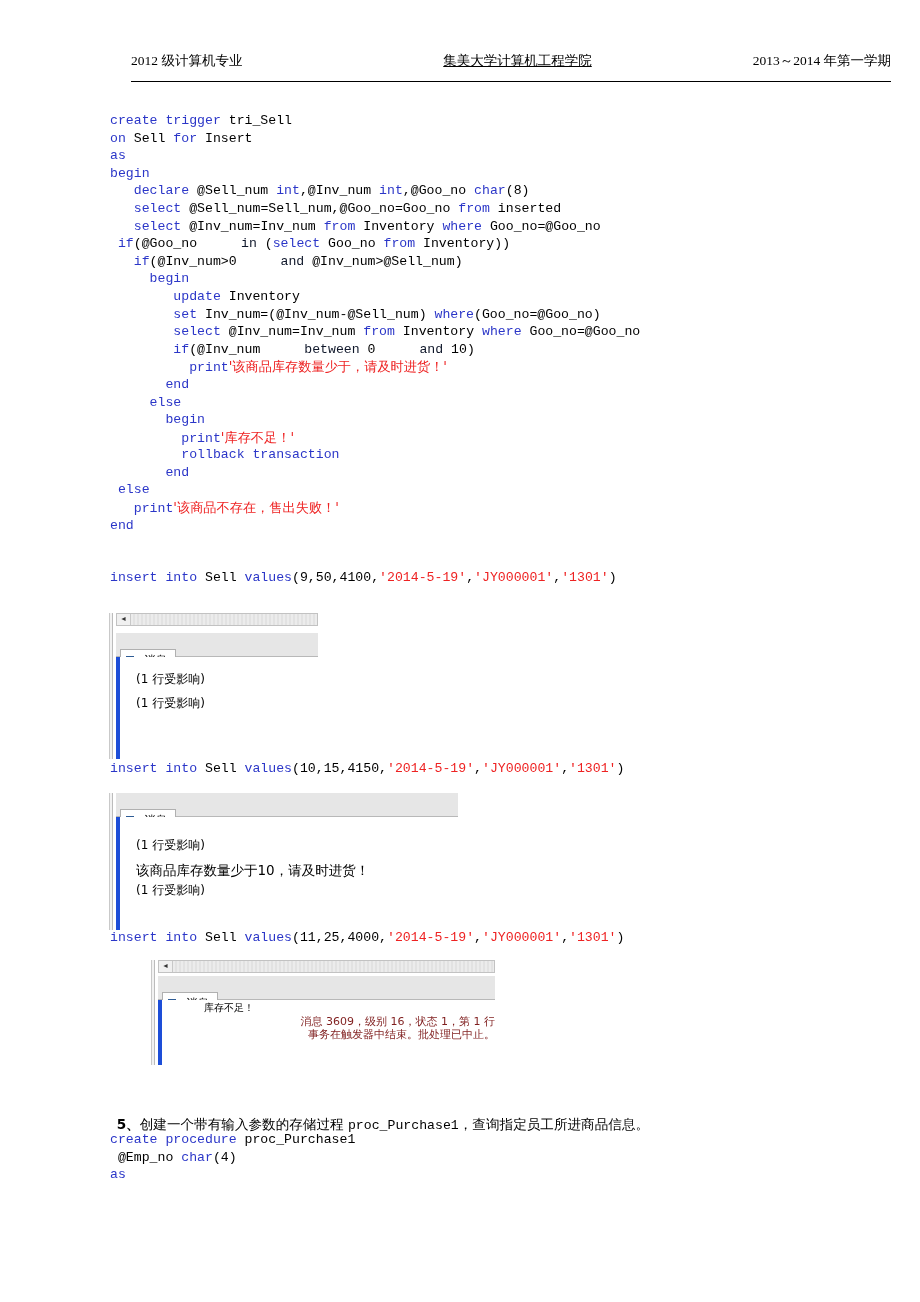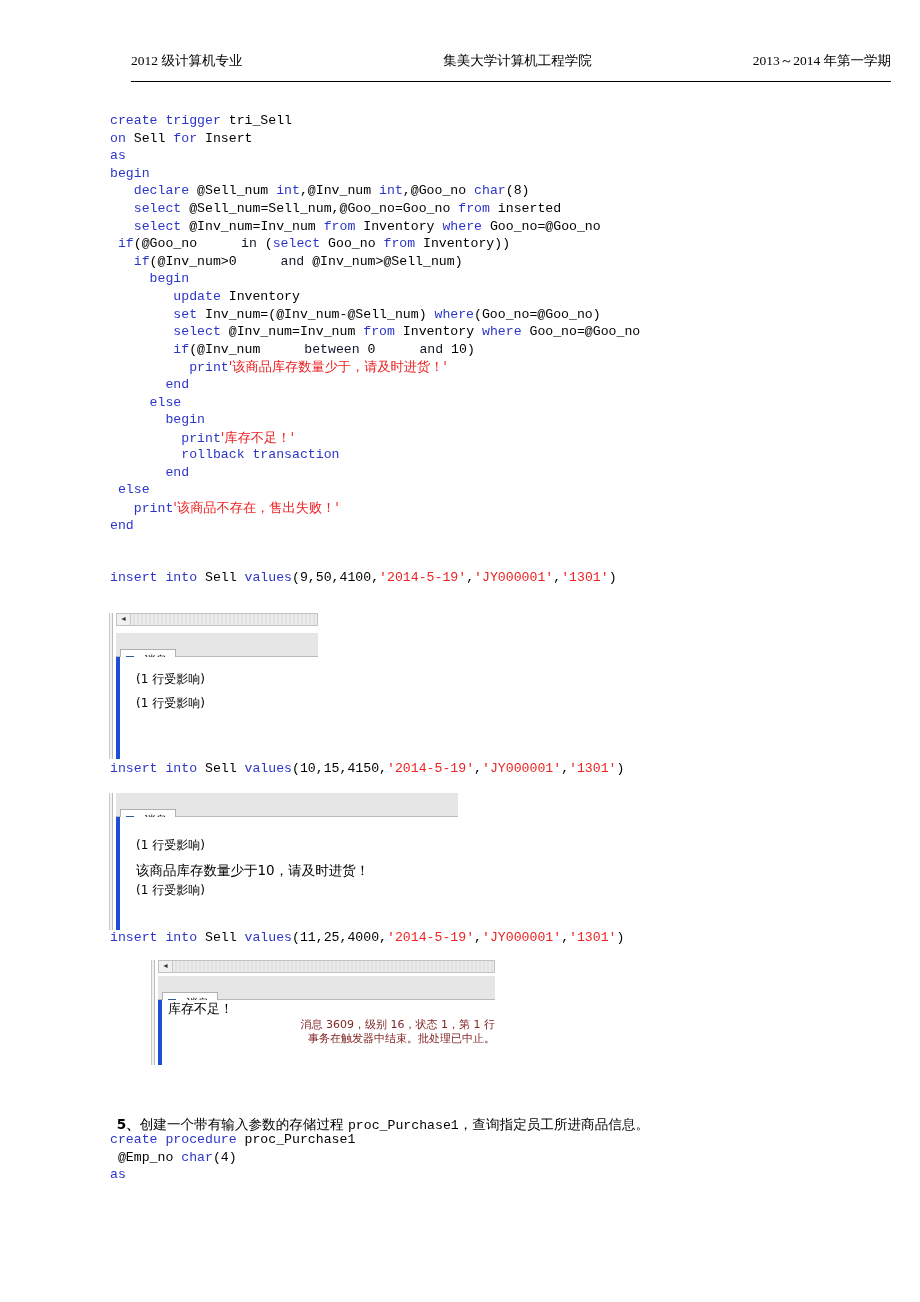--- a/index.html
+++ b/index.html
@@ -26,21 +26,21 @@
     display: flex;
     align-items: flex-start;
     justify-content: space-between;
     border-bottom: 1px solid #000000;
     padding-bottom: 3px;
     font-size: 13.5px;
     font-family: "Liberation Serif", "DejaVu Serif", serif;
     margin-left: 31px;
   }
   .page-header .hdr-left   { white-space: nowrap; }
-  .page-header .hdr-center { white-space: nowrap; margin-left: 40px; }
+  .page-header .hdr-center { white-space: nowrap; margin-left: 40px; text-decoration: underline; }
   .page-header .hdr-right  { white-space: nowrap; }
 
   
   .code-block {
     position: absolute;
     font-family: "Liberation Mono", "DejaVu Sans Mono", monospace;
     font-size: 13.2px;
     line-height: 17.6px;
     white-space: pre;
     color: #000000;
@@ -152,22 +152,23 @@
   .msg-text {
     font-size: 13.5px;
     color: #000000;
   }
   .msg-err {
     font-size: 11px;
     color: #7f1d1d;
     text-align: right;
   }
   .msg-black {
-    font-size: 13px;
-    color: #000000;
+    font-size: 10px;
+    color: #000000;
+    margin-left: 36px;
   }
 
   
   .question {
     position: absolute;
     font-family: "DejaVu Sans", "Liberation Sans", sans-serif;
     font-size: 13.6px;
     color: #000000;
     white-space: pre;
   }

